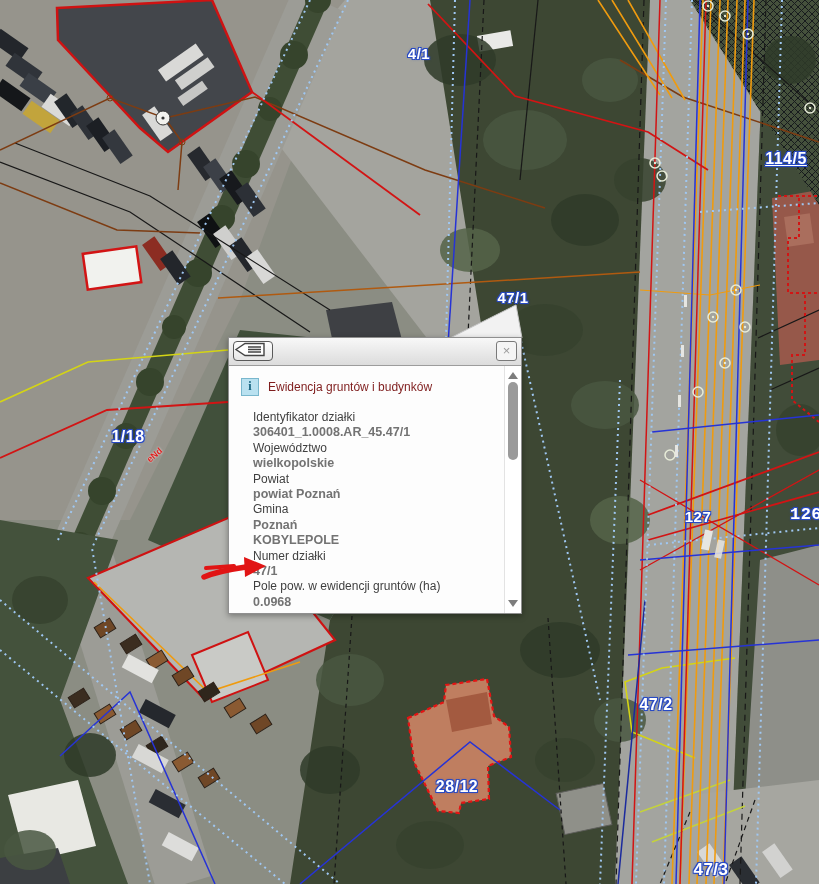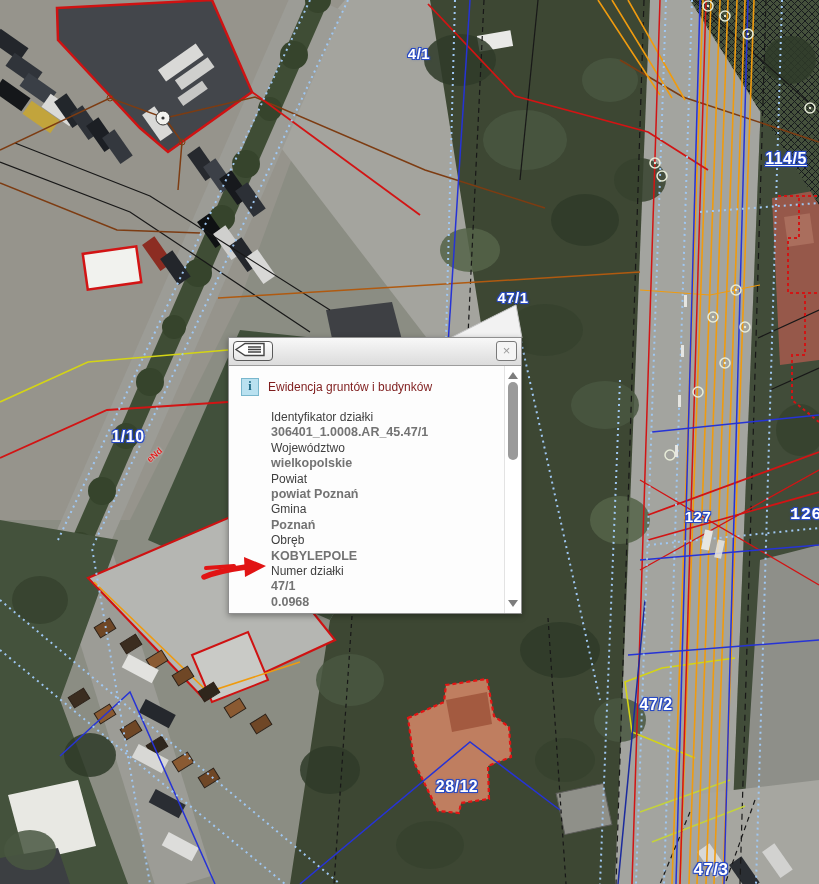--- a/index.html
+++ b/index.html
@@ -28,21 +28,21 @@
     border:1px solid #7a7a7a;border-radius:3px;background:#f5f5f5;
     color:#9a9a9a;font-size:13px;line-height:18px;text-align:center;
     cursor:pointer;padding:0;font-family:"Liberation Sans",sans-serif;}
   #popup-body{position:absolute;left:0;top:28px;right:16px;bottom:0;
     background:#fdfdfd;overflow:hidden;}
   #title-row{display:flex;align-items:center;gap:9px;margin:12px 0 14px 12px;}
   #info-icon{width:16px;height:16px;background:#b9e1f0;border:1px solid #79b7cd;
     color:#15637f;font-weight:700;font-family:"Liberation Serif",serif;
     font-size:12px;text-align:center;line-height:15px;flex:0 0 auto;}
   #popup-title{font-size:12px;color:#7f1d1d;}
-  #fields{margin-left:42px;font-size:12px;color:#3f3f3f;line-height:15.4px;}
+  #fields{margin-left:24px;font-size:12px;color:#3f3f3f;line-height:15.4px;}
   .fval{font-weight:700;color:#737373;font-size:12.5px;}
   
   #scrollbar{position:absolute;right:0;top:28px;bottom:0;width:16px;
     background:#fff;border-left:1px solid #e3e3e3;}
   .scroll-arrow{position:absolute;left:3px;width:0;height:0;
     border-left:5px solid transparent;border-right:5px solid transparent;cursor:pointer;}
   #scroll-up{top:6px;border-bottom:7px solid #7d7d7d;}
   #scroll-down{bottom:6px;border-top:7px solid #7d7d7d;}
   #scroll-thumb{position:absolute;left:3px;top:16px;width:10px;height:78px;
     background:#9a9a9a;border-radius:5px;cursor:pointer;}
@@ -309,21 +309,21 @@
       <rect x="678" y="395" width="3" height="12"></rect>
         <rect x="675" y="445" width="3" height="12"></rect>
       <rect x="703" y="530" width="8" height="20" transform="rotate(12 707 540)"></rect>
       <rect x="716" y="540" width="7" height="18" transform="rotate(12 719 549)" opacity=".85"></rect>
     </g>
   </svg>
 
   <div class="parcel-label" style="left:419px;top:53px;font-size:15px;">4/1</div>
   <div class="parcel-label" style="left:786px;top:159px;font-size:16px;text-decoration:underline;">114/5</div>
   <div class="parcel-label" style="left:513px;top:297px;font-size:15px;">47/1</div>
-  <div class="parcel-label" style="left:128px;top:437px;font-size:16px;">1/10</div>
+  <div class="parcel-label" style="left:128px;top:437px;font-size:16px;">1/18</div>
   <div class="parcel-label" style="left:698px;top:516px;font-size:15px;">127</div>
   <div class="parcel-label" style="left:806px;top:514px;font-size:17px;font-family:Liberation Mono, monospace;">126</div>
   <div class="parcel-label" style="left:656px;top:705px;font-size:16px;">47/2</div>
   <div class="parcel-label" style="left:457px;top:787px;font-size:16px;">28/12</div>
   <div class="parcel-label" style="left:711px;top:870px;font-size:17px;">47/3</div>
   <div class="util-label" style="left:146px;top:450px;transform:rotate(-40deg);">eNd</div>
 
   <svg class="nolines" width="819" height="884" viewBox="0 0 819 884">
     <polygon points="516,305 522,338 450,338" fill="#f2f2f2" stroke="#c6c6c6" stroke-width="1"></polygon>
   </svg>
@@ -345,24 +345,24 @@
       </div>
       <div id="fields">
         <div>Identyfikator działki</div>
         <div class="fval">306401_1.0008.AR_45.47/1</div>
         <div>Województwo</div>
         <div class="fval">wielkopolskie</div>
         <div>Powiat</div>
         <div class="fval">powiat Poznań</div>
         <div>Gmina</div>
         <div class="fval">Poznań</div>
-        <div>Obręb</div>
         <div class="fval">KOBYLEPOLE</div>
         <div>Numer działki</div>
         <div class="fval">47/1</div>
+        <div>Pole pow. w ewidencji gruntów (ha)</div>
         <div class="fval">0.0968</div>
 
       </div>
     </div>
     <div id="scrollbar">
       <div id="scroll-up" class="scroll-arrow"></div>
       <div id="scroll-thumb"></div>
       <div id="scroll-down" class="scroll-arrow"></div>
     </div>
   </div>

